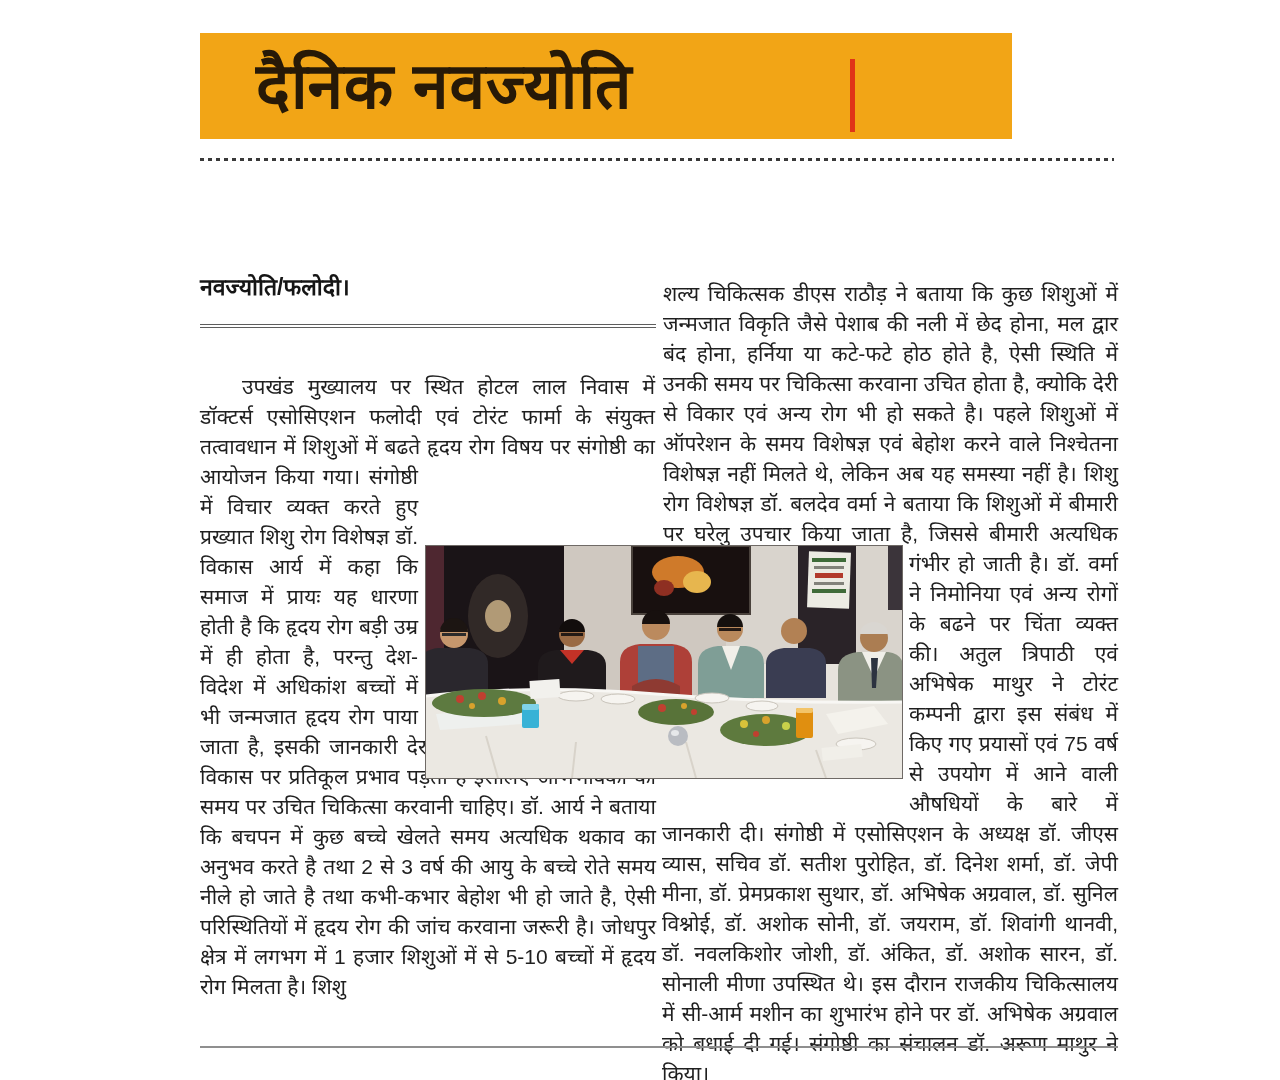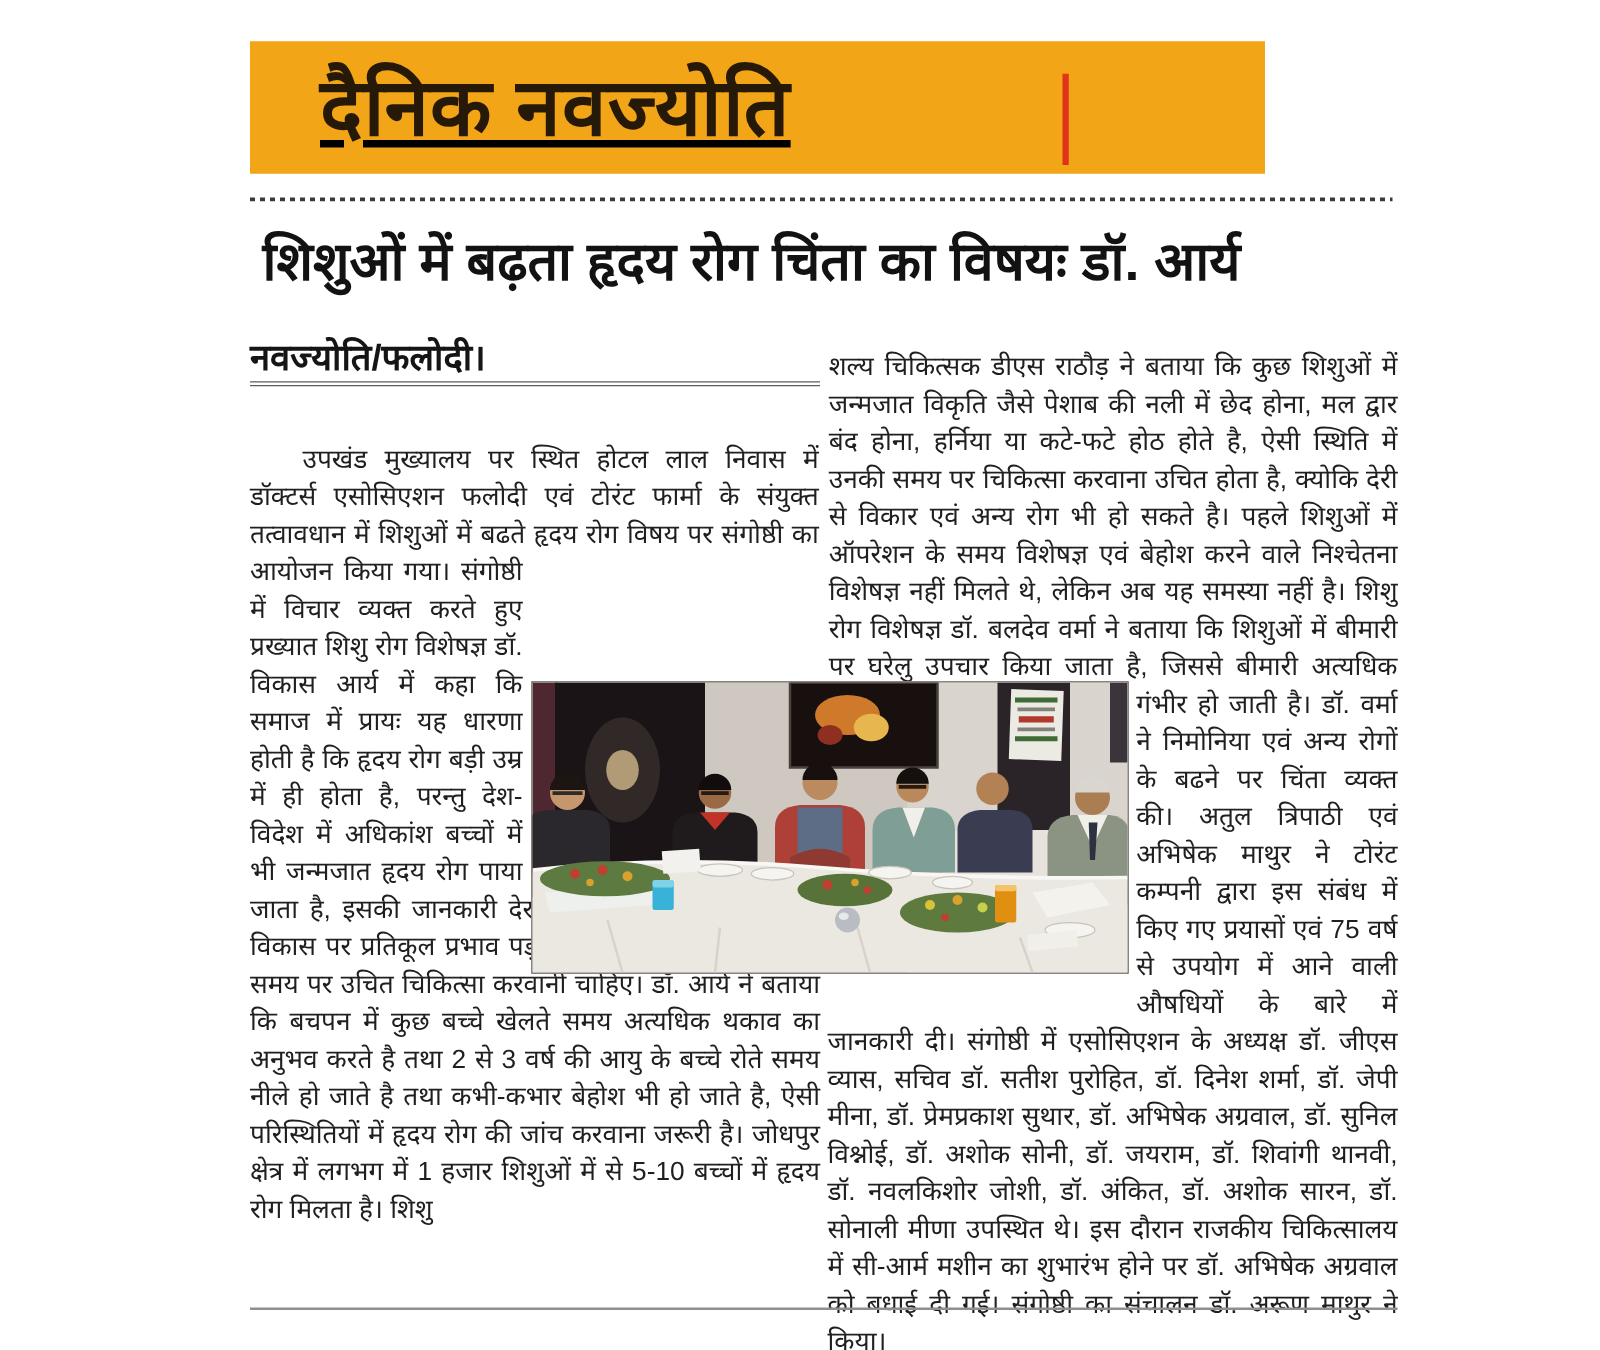--- a/index.html
+++ b/index.html
@@ -5,21 +5,21 @@
   html,body{margin:0;padding:0;}
   body{
     width:1280px;height:1080px;background:#ffffff;position:relative;overflow:hidden;
     font-family:"Liberation Sans","DejaVu Sans",sans-serif;
   }
   .page{position:absolute;inset:0;}
 
   
   .masthead{
     position:absolute;left:200px;top:33px;width:812px;height:106px;
-    background:#F2A516;display:flex;align-items:center;text-decoration:underline;
+    background:#F2A516;display:flex;align-items:center;
   }
   .masthead-title{
     margin-left:56px;font-size:64px;font-weight:bold;color:#271907;
     white-space:nowrap;letter-spacing:1px;line-height:1;
   }
   .masthead-bar{
     position:absolute;left:650px;top:26px;width:5px;height:73px;background:#E03418;
   }
 
   
@@ -38,22 +38,22 @@
   }
 
   
   .col-left{position:absolute;left:200px;top:272px;width:456px;}
   .col-right{position:absolute;left:662px;top:272px;width:456px;}
 
   .subhead{
     color:#E2251B;font-size:30px;font-weight:bold;line-height:40px;margin:0 0 10px 0;
   }
   .byline{
-    font-size:29px;font-weight:bold;color:#151515;margin:0;
-    padding-bottom:3px;border-bottom:4px double #5d5d5d;line-height:30px;
+    font-size:23px;font-weight:bold;color:#151515;margin:0;
+    padding-bottom:22px;border-bottom:4px double #5d5d5d;line-height:30px;
   }
   .body-text{
     margin:7px 0 0 0;font-size:21px;line-height:30px;color:#1f1f1f;
     text-align:justify;text-justify:inter-word;
   }
   .lead-indent{text-indent:42px;margin-top:44px;}
 
   
   .spacer-r-a{float:right;width:1px;height:96px;}
   .spacer-r-b{float:right;clear:right;width:238px;height:236px;}
@@ -72,21 +72,20 @@
 
 <div class="page">
 
   <div class="masthead">
     <div class="masthead-title">दैनिक नवज्योति</div>
     <div class="masthead-bar"></div>
   </div>
 
   <div class="dashed-rule"></div>
 
-  <div class="headline">शिशुओं में बढ़ता हृदय रोग चिंता का विषयः डॉ. आर्य</div>
 
   <div class="col-left">
     <p class="byline">नवज्योति/फलोदी।</p>
     <div>
       <div class="spacer-r-a"></div>
       <div class="spacer-r-b"></div>
       <p class="body-text lead-indent">उपखंड मुख्यालय पर स्थित होटल लाल निवास में डॉक्टर्स एसोसिएशन फलोदी एवं टोरंट फार्मा के संयुक्त तत्वावधान में शिशुओं में बढते हृदय रोग विषय पर संगोष्ठी का आयोजन किया गया। संगोष्ठी में विचार व्यक्त करते हुए प्रख्यात शिशु रोग विशेषज्ञ डॉ. विकास आर्य में कहा कि समाज में प्रायः यह धारणा होती है कि हृदय रोग बड़ी उम्र में ही होता है, परन्तु देश-विदेश में अधिकांश बच्चों में भी जन्मजात हृदय रोग पाया जाता है, इसकी जानकारी देर से होने पर बच्चों के सामान्य विकास पर प्रतिकूल प्रभाव पड़ता है इसलिए अभिभावकों को समय पर उचित चिकित्सा करवानी चाहिए। डॉ. आर्य ने बताया कि बचपन में कुछ बच्चे खेलते समय अत्यधिक थकाव का अनुभव करते है तथा 2 से 3 वर्ष की आयु के बच्चे रोते समय नीले हो जाते है तथा कभी-कभार बेहोश भी हो जाते है, ऐसी परिस्थितियों में हृदय रोग की जांच करवाना जरूरी है। जोधपुर क्षेत्र में लगभग में 1 हजार शिशुओं में से 5-10 बच्चों में हृदय रोग मिलता है। शिशु</p>
     </div>
   </div>
 

